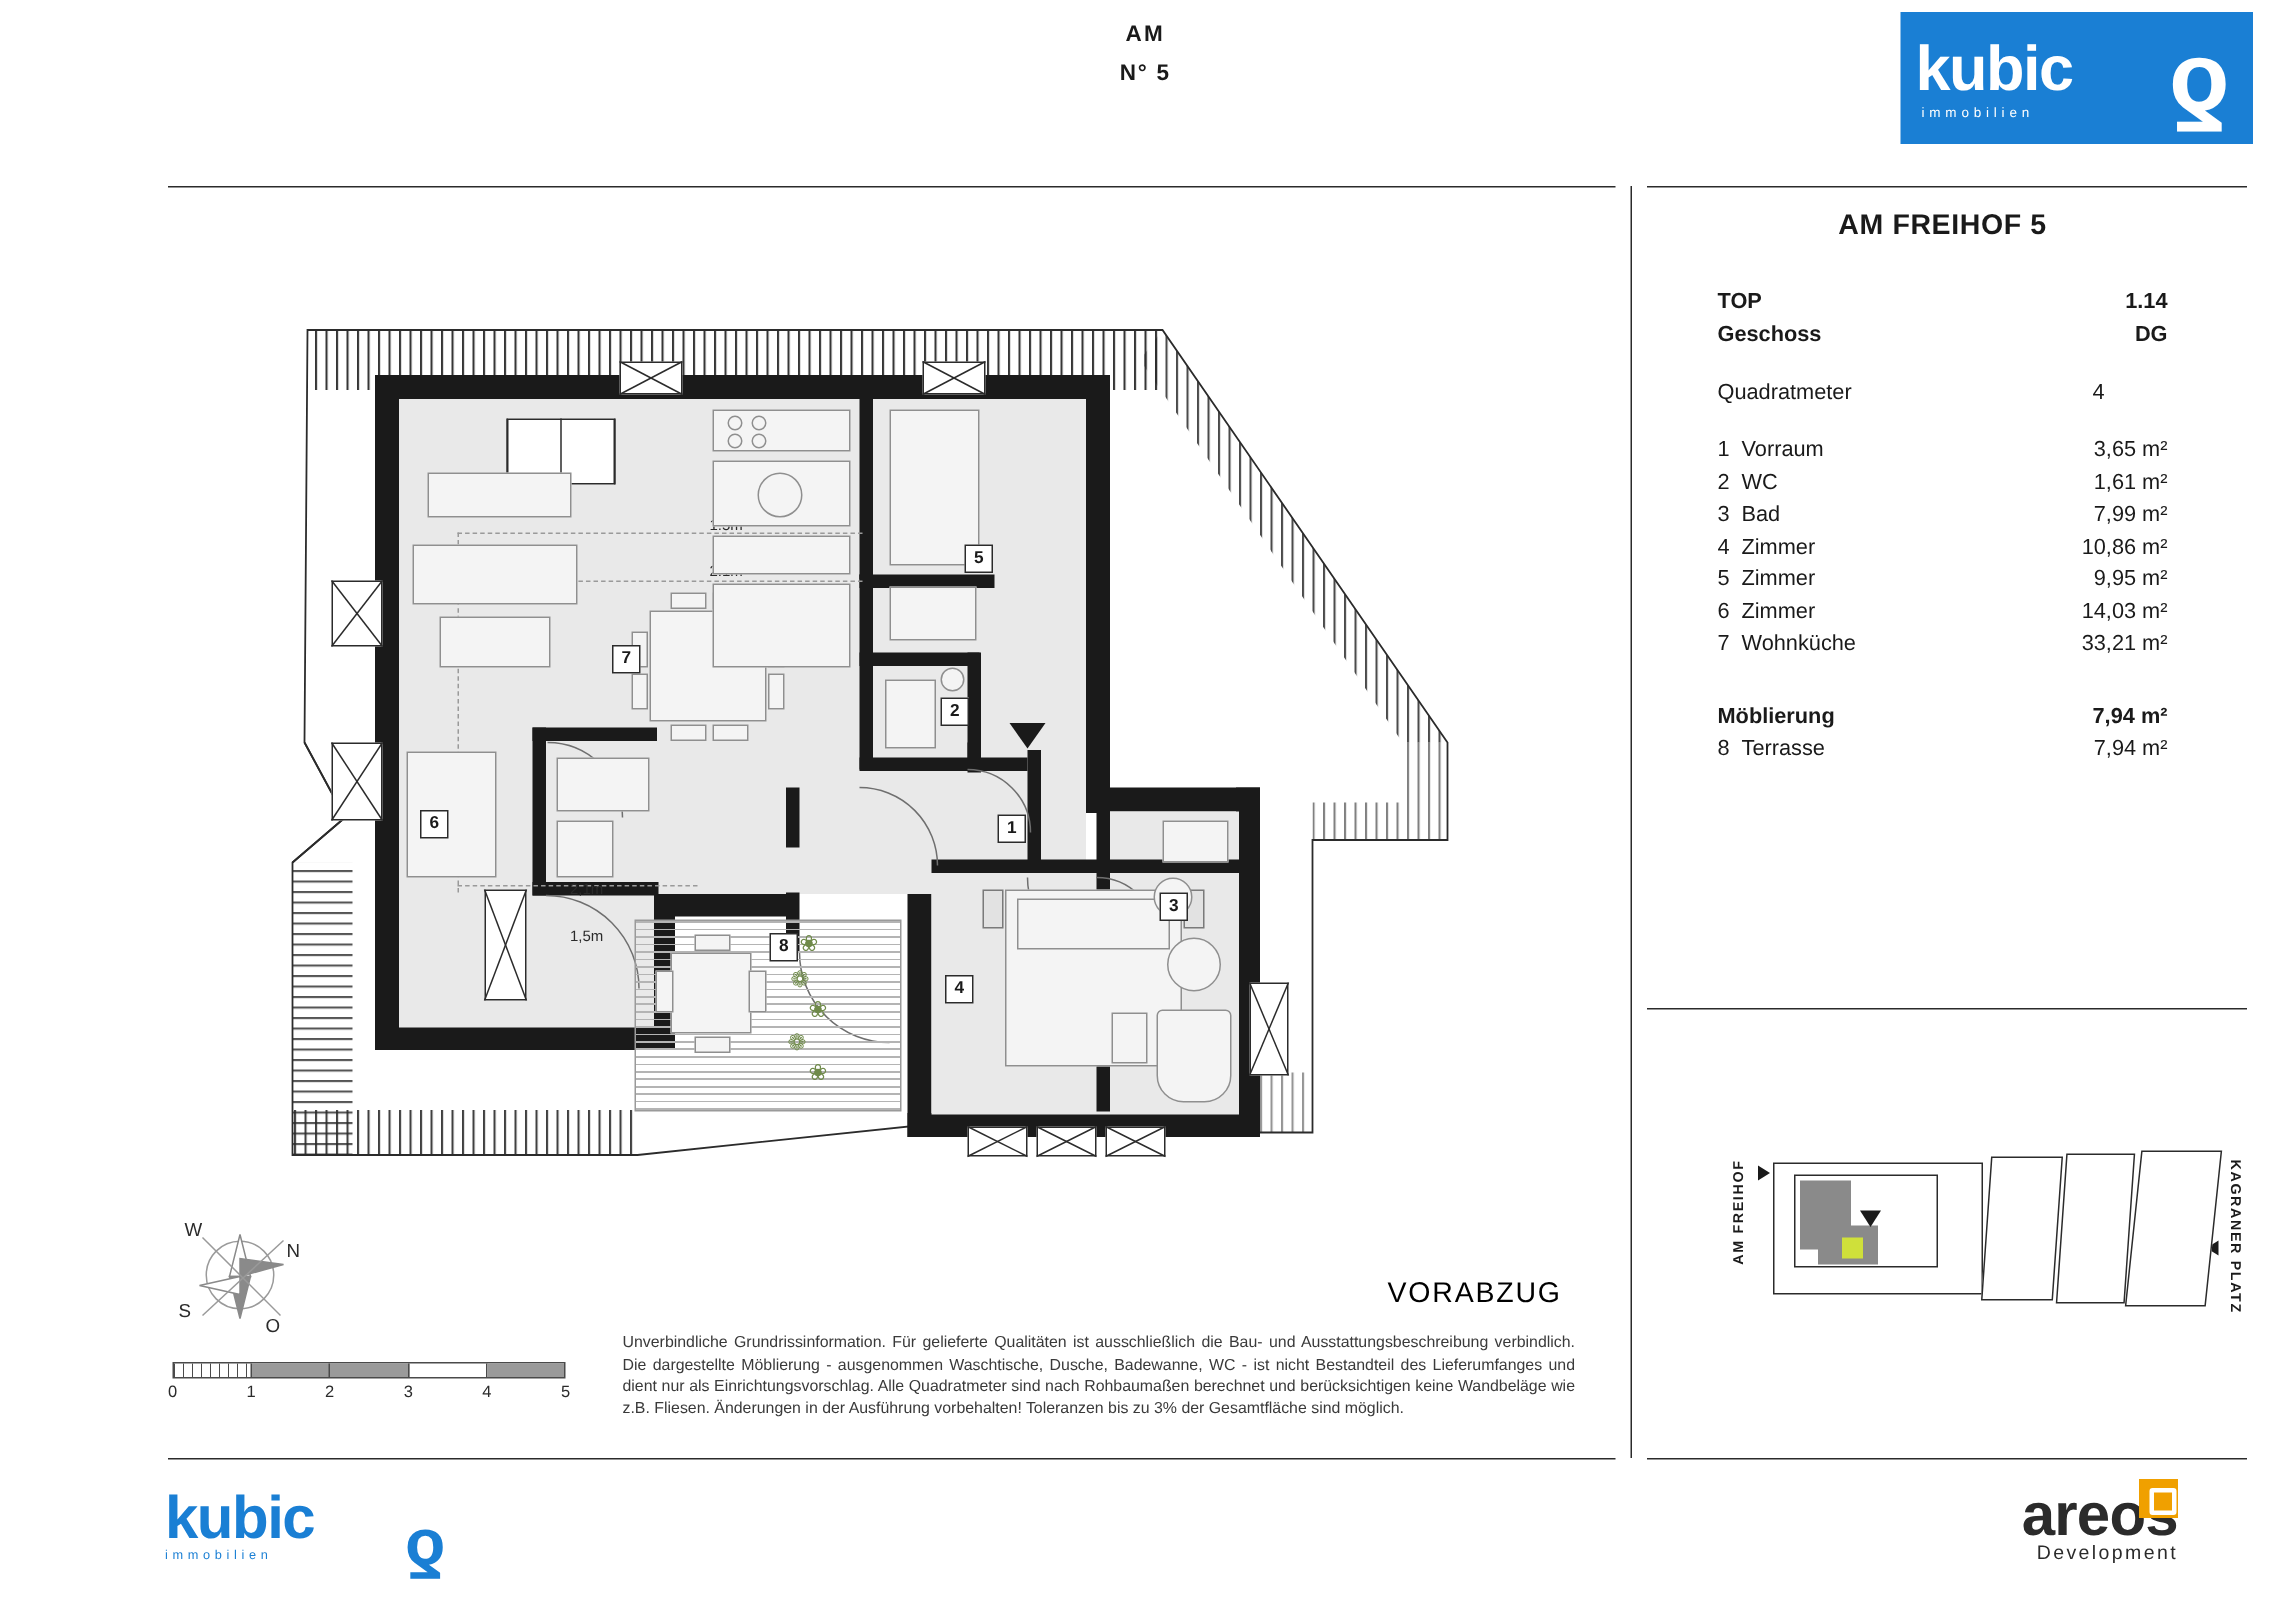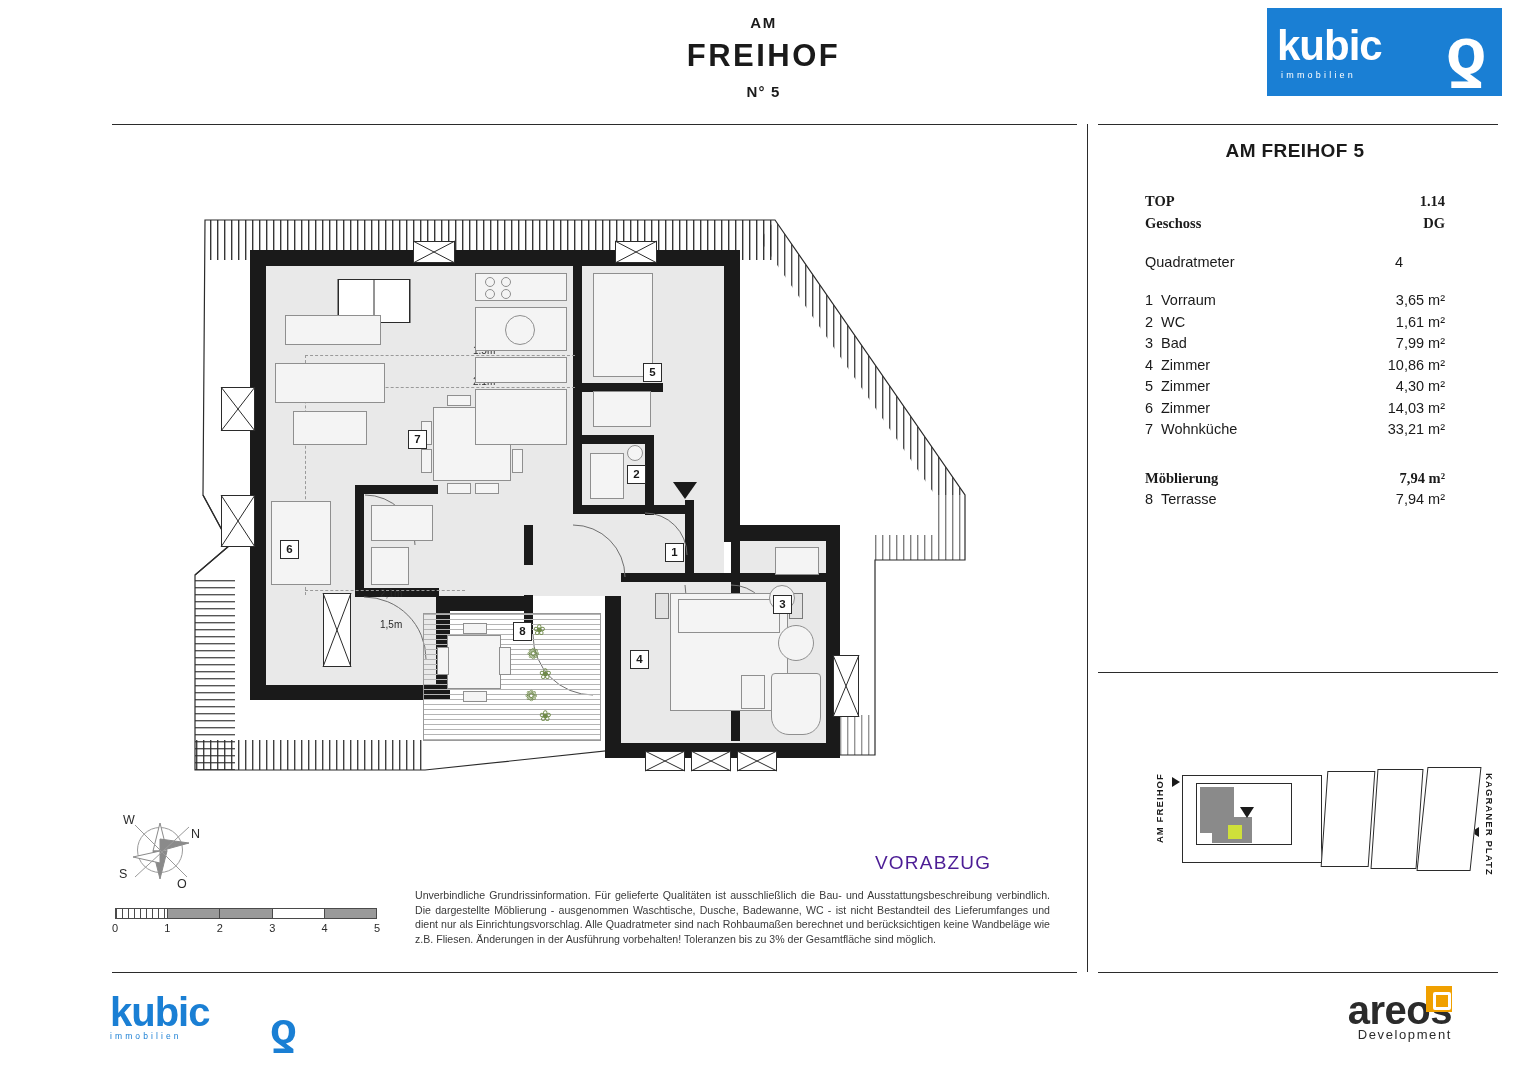--- a/index.html
+++ b/index.html
@@ -47,21 +47,21 @@
 
   
   .info {
     position:absolute; left:1145px; top:140px; width:300px;
     font-size:14.5px;
   }
   .info-title { font-size:19px; font-weight:700; letter-spacing:.4px; margin-bottom:28px; text-align:center;}
   .row { display:flex; justify-content:space-between; line-height:22px; }
   .row .lbl { white-space:nowrap; }
   .row .val { white-space:nowrap; text-align:right; }
-  .b { font-weight:700;font-family:Liberation Serif, serif; }
+  .b { font-weight:700; }
   .gap-s { height:17px; }
   .gap-m { height:26px; }
   .roomrow { display:flex; line-height:21.5px; }
   .roomrow .num { width:16px; }
   .roomrow .nm { flex:1; }
   .roomrow .ar { width:80px; text-align:right; }
 
   
   .sitemap { position:absolute; left:1150px; top:745px; width:345px; height:160px; }
   .sm-body { position:absolute; left:32px; top:22px; width:300px; height:110px; }
@@ -90,22 +90,22 @@
   .tri-r { border-top:5px solid transparent; border-bottom:5px solid transparent; border-left:8px solid #1a1a1a; }
   .tri-l { border-top:5px solid transparent; border-bottom:5px solid transparent; border-right:8px solid #1a1a1a; }
   .tri-d { border-left:7px solid transparent; border-right:7px solid transparent; border-top:11px solid #1a1a1a; }
 
   
   .disclaimer {
     position:absolute; left:415px; top:888px; width:635px;
     font-size:10.6px; line-height:14.6px; color:#3a3a3a; text-align:justify;
   }
   .vorabzug {
-    position:absolute; left:875px; top:852px;
-    font-size:19px; color:#4c1d95; letter-spacing:1.2px;
+    position:absolute; left:925px; top:852px;
+    font-size:19px; color:#000000; letter-spacing:1.2px;
   }
 
   .logo-bl { position:absolute; left:110px; top:990px; width:210px; height:62px; }
   .logo-bl .b1 { font-size:40px; font-weight:700; color:#1a7fd4; letter-spacing:-1px; }
   .logo-bl .b2 { font-size:8.5px; letter-spacing:3.1px; color:#1a7fd4; margin-top:-4px; }
   .logo-bl .bmark { position:absolute; left:160px; top:14px; font-size:44px; font-weight:700; color:#1a7fd4; }
 
   .logo-br { position:absolute; right:75px; top:988px; width:190px; height:66px; text-align:right; }
   .logo-br .a1 { font-size:40px; font-weight:700; color:#2b2b2b; letter-spacing:-.5px; }
   .logo-br .a2 { font-size:13px; letter-spacing:1.6px; color:#2b2b2b; margin-top:-6px; }
@@ -164,21 +164,20 @@
   }
   .plant { position:absolute; color:#6f8a4a; font-size:15px; line-height:13px; }
 </style>
 </head>
 <body>
 
 <div class="sheet">
 
   <div class="title-block">
     <div class="title-am">AM</div>
-    <div class="title-main">FREIHOF</div>
     <div class="title-no">N° 5</div>
   </div>
 
   <div class="logo-tr">
     <div class="lt-text">kubic</div>
     <div class="lt-mark">ƍ</div>
     <div class="lt-sub">immobilien</div>
   </div>
 
   <div class="hline" style="left:112px; top:124px; width:965px;"></div>
@@ -226,21 +225,21 @@
         <span class="ar">7,99 m²</span>
       </div>
       <div class="roomrow">
         <span class="num">4</span>
         <span class="nm">Zimmer</span>
         <span class="ar">10,86 m²</span>
       </div>
       <div class="roomrow">
         <span class="num">5</span>
         <span class="nm">Zimmer</span>
-        <span class="ar">4,30 m²</span>
+        <span class="ar">9,95 m²</span>
       </div>
       <div class="roomrow">
         <span class="num">6</span>
         <span class="nm">Zimmer</span>
         <span class="ar">14,03 m²</span>
       </div>
       <div class="roomrow">
         <span class="num">7</span>
         <span class="nm">Wohnküche</span>
         <span class="ar">33,21 m²</span>

